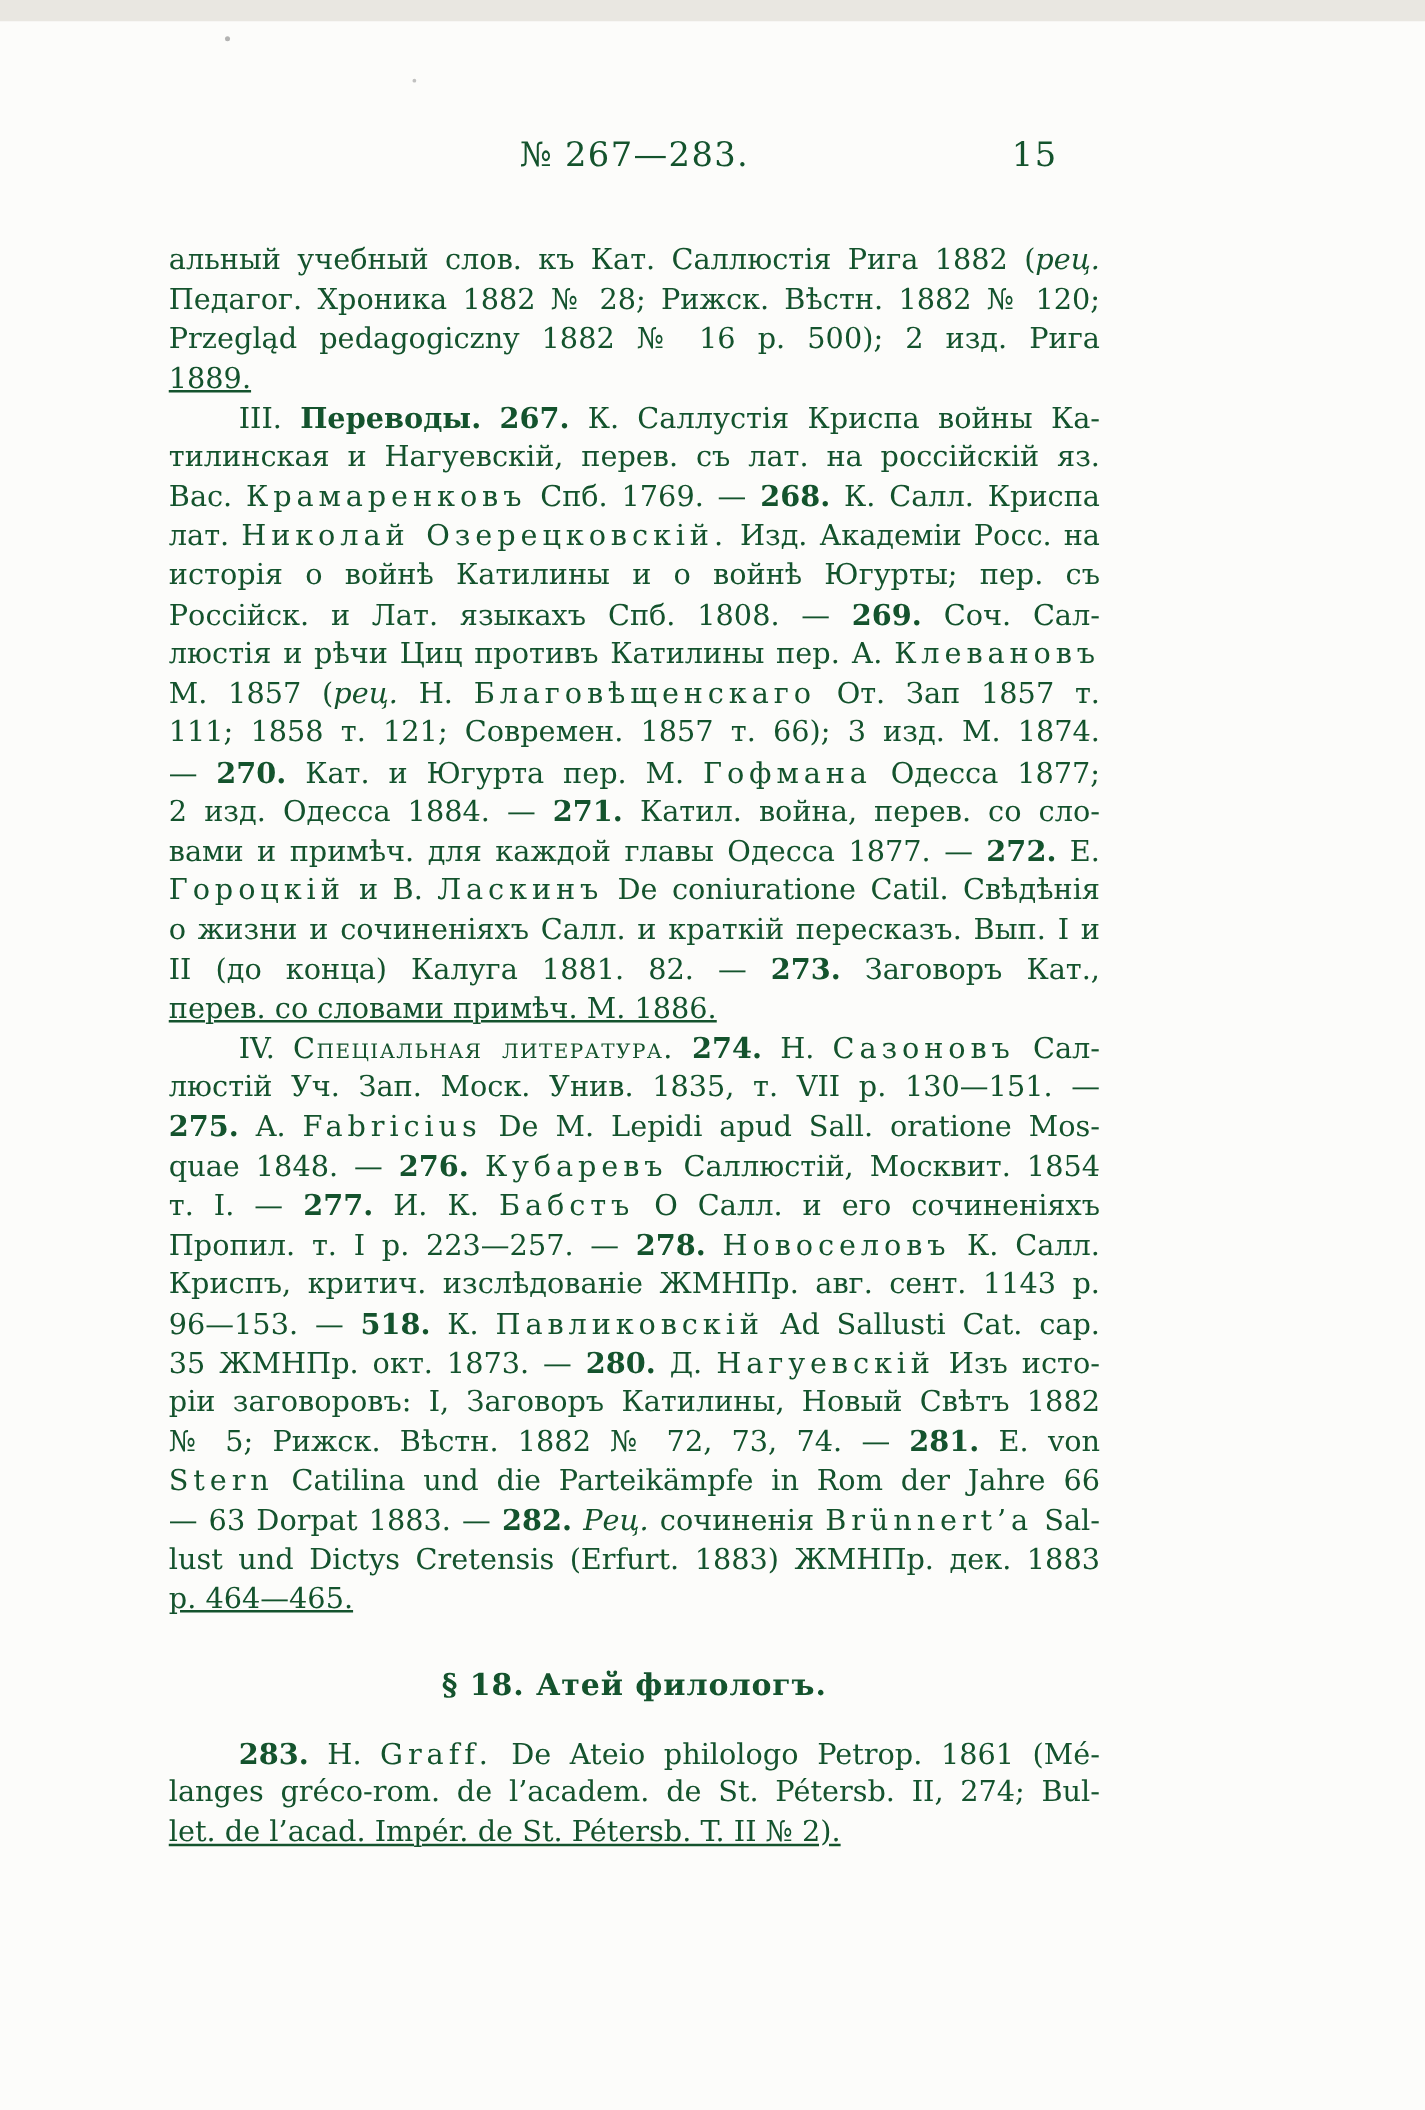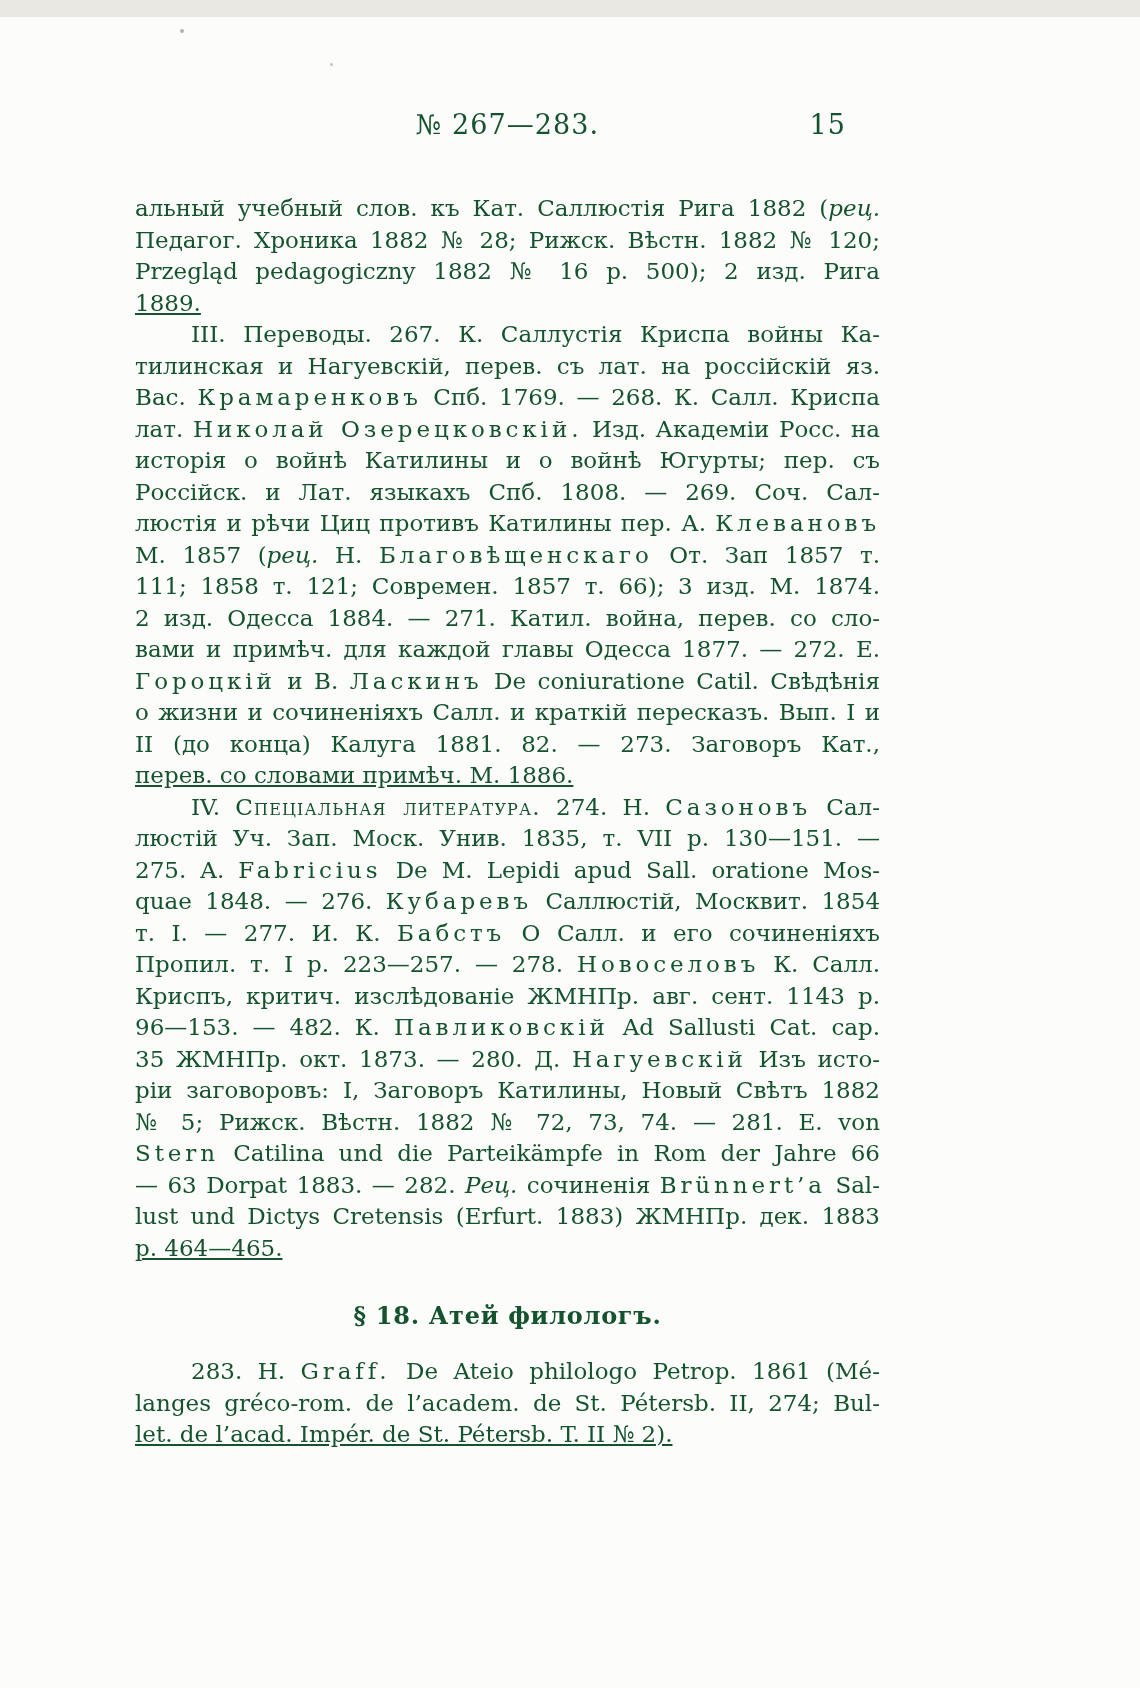--- a/index.html
+++ b/index.html
@@ -54,21 +54,21 @@
     text-align: justify;
     text-align-last: justify;
     text-justify: inter-word;
     white-space: normal;
     overflow: visible;
   }
   .line.left { text-align: left; text-align-last: left; text-decoration: underline; }
   .line.indent { text-indent: 56px; }
 
   .seg-p { }
-  .seg-b { font-weight: normal; }
+  .seg-b { font-weight: bold; }
   .seg-i { font-style: italic; }
   .seg-s { letter-spacing: 0.17em; }
   .seg-c { font-variant: small-caps; letter-spacing: 0.05em; }
 
   .section-heading {
     margin: 36px 0 24px 0;
     font-size: 24px;
     line-height: 32px;
     font-weight: bold;
     text-align: center;
@@ -94,36 +94,37 @@
       <div class="paragraph">
         <div class="line indent"><span class="seg-p">III. </span><span class="seg-b">Переводы.</span><span class="seg-p"> </span><span class="seg-b">267.</span><span class="seg-p"> К. Саллустія Криспа войны Ка-</span></div>
         <div class="line"><span class="seg-p">тилинская и Нагуевскій, перев. съ лат. на россійскій яз.</span></div>
         <div class="line"><span class="seg-p">Вас. </span><span class="seg-s">Крамаренковъ</span><span class="seg-p"> Спб. 1769. — </span><span class="seg-b">268.</span><span class="seg-p"> К. Салл. Криспа</span></div>
         <div class="line"><span class="seg-p">лат. </span><span class="seg-s">Николай Озерецковскій.</span><span class="seg-p"> Изд. Академіи Росс. на</span></div>
         <div class="line"><span class="seg-p">исторія о войнѣ Катилины и о войнѣ Югурты; пер. съ</span></div>
         <div class="line"><span class="seg-p">Россійск. и Лат. языкахъ Спб. 1808. — </span><span class="seg-b">269.</span><span class="seg-p"> Соч. Сал-</span></div>
         <div class="line"><span class="seg-p">люстія и рѣчи Циц противъ Катилины пер. А. </span><span class="seg-s">Клевановъ</span></div>
         <div class="line"><span class="seg-p">М. 1857 (</span><span class="seg-i">рец.</span><span class="seg-p"> Н. </span><span class="seg-s">Благовѣщенскаго</span><span class="seg-p"> От. Зап 1857 т.</span></div>
         <div class="line"><span class="seg-p">111; 1858 т. 121; Современ. 1857 т. 66); 3 изд. М. 1874.</span></div>
+        <div class="line"><span class="seg-p">— </span><span class="seg-b">270.</span><span class="seg-p"> Кат. и Югурта пер. М. </span><span class="seg-s">Гофмана</span><span class="seg-p"> Одесса 1877;</span></div>
         <div class="line"><span class="seg-p">2 изд. Одесса 1884. — </span><span class="seg-b">271.</span><span class="seg-p"> Катил. война, перев. со сло-</span></div>
         <div class="line"><span class="seg-p">вами и примѣч. для каждой главы Одесса 1877. — </span><span class="seg-b">272.</span><span class="seg-p"> Е.</span></div>
         <div class="line"><span class="seg-s">Гороцкій</span><span class="seg-p"> и В. </span><span class="seg-s">Ласкинъ</span><span class="seg-p"> De coniuratione Catil. Свѣдѣнія</span></div>
         <div class="line"><span class="seg-p">о жизни и сочиненіяхъ Салл. и краткій пересказъ. Вып. I и</span></div>
         <div class="line"><span class="seg-p">II (до конца) Калуга 1881. 82. — </span><span class="seg-b">273.</span><span class="seg-p"> Заговоръ Кат.,</span></div>
         <div class="line left"><span class="seg-p">перев. со словами примѣч. М. 1886.</span></div>
       </div>
       <div class="paragraph">
         <div class="line indent"><span class="seg-p">IV. </span><span class="seg-c">Спеціальная литература.</span><span class="seg-p"> </span><span class="seg-b">274.</span><span class="seg-p"> Н. </span><span class="seg-s">Сазоновъ</span><span class="seg-p"> Сал-</span></div>
         <div class="line"><span class="seg-p">люстій Уч. Зап. Моск. Унив. 1835, т. VII p. 130—151. —</span></div>
         <div class="line"><span class="seg-b">275.</span><span class="seg-p"> A. </span><span class="seg-s">Fabricius</span><span class="seg-p"> De M. Lepidi apud Sall. oratione Mos-</span></div>
         <div class="line"><span class="seg-p">quae 1848. — </span><span class="seg-b">276.</span><span class="seg-p"> </span><span class="seg-s">Кубаревъ</span><span class="seg-p"> Саллюстій, Москвит. 1854</span></div>
         <div class="line"><span class="seg-p">т. I. — </span><span class="seg-b">277.</span><span class="seg-p"> И. К. </span><span class="seg-s">Бабстъ</span><span class="seg-p"> О Салл. и его сочиненіяхъ</span></div>
         <div class="line"><span class="seg-p">Пропил. т. I p. 223—257. — </span><span class="seg-b">278.</span><span class="seg-p"> </span><span class="seg-s">Новоселовъ</span><span class="seg-p"> К. Салл.</span></div>
         <div class="line"><span class="seg-p">Криспъ, критич. изслѣдованіе ЖМНПр. авг. сент. 1143 p.</span></div>
-        <div class="line"><span class="seg-p">96—153. — </span><span class="seg-b">482.</span><span class="seg-p"> К. </span><span class="seg-s">Павликовскій</span><span class="seg-p"> Ad Sallusti Cat. cap.</span></div>
+        <div class="line"><span class="seg-p">96—153. — </span><span class="seg-b">518.</span><span class="seg-p"> К. </span><span class="seg-s">Павликовскій</span><span class="seg-p"> Ad Sallusti Cat. cap.</span></div>
         <div class="line"><span class="seg-p">35 ЖМНПр. окт. 1873. — </span><span class="seg-b">280.</span><span class="seg-p"> Д. </span><span class="seg-s">Нагуевскій</span><span class="seg-p"> Изъ исто-</span></div>
         <div class="line"><span class="seg-p">ріи заговоровъ: I, Заговоръ Катилины, Новый Свѣтъ 1882</span></div>
         <div class="line"><span class="seg-p">№ 5; Рижск. Вѣстн. 1882 № 72, 73, 74. — </span><span class="seg-b">281.</span><span class="seg-p"> E. von</span></div>
         <div class="line"><span class="seg-s">Stern</span><span class="seg-p"> Catilina und die Parteikämpfe in Rom der Jahre 66</span></div>
         <div class="line"><span class="seg-p">— 63 Dorpat 1883. — </span><span class="seg-b">282.</span><span class="seg-p"> </span><span class="seg-i">Рец.</span><span class="seg-p"> сочиненія </span><span class="seg-s">Brünnert’a</span><span class="seg-p"> Sal-</span></div>
         <div class="line"><span class="seg-p">lust und Dictys Cretensis (Erfurt. 1883) ЖМНПр. дек. 1883</span></div>
         <div class="line left"><span class="seg-p">p. 464—465.</span></div>
       </div>
       <div class="section-heading">§ 18. Атей филологъ.</div>
       <div class="paragraph">

